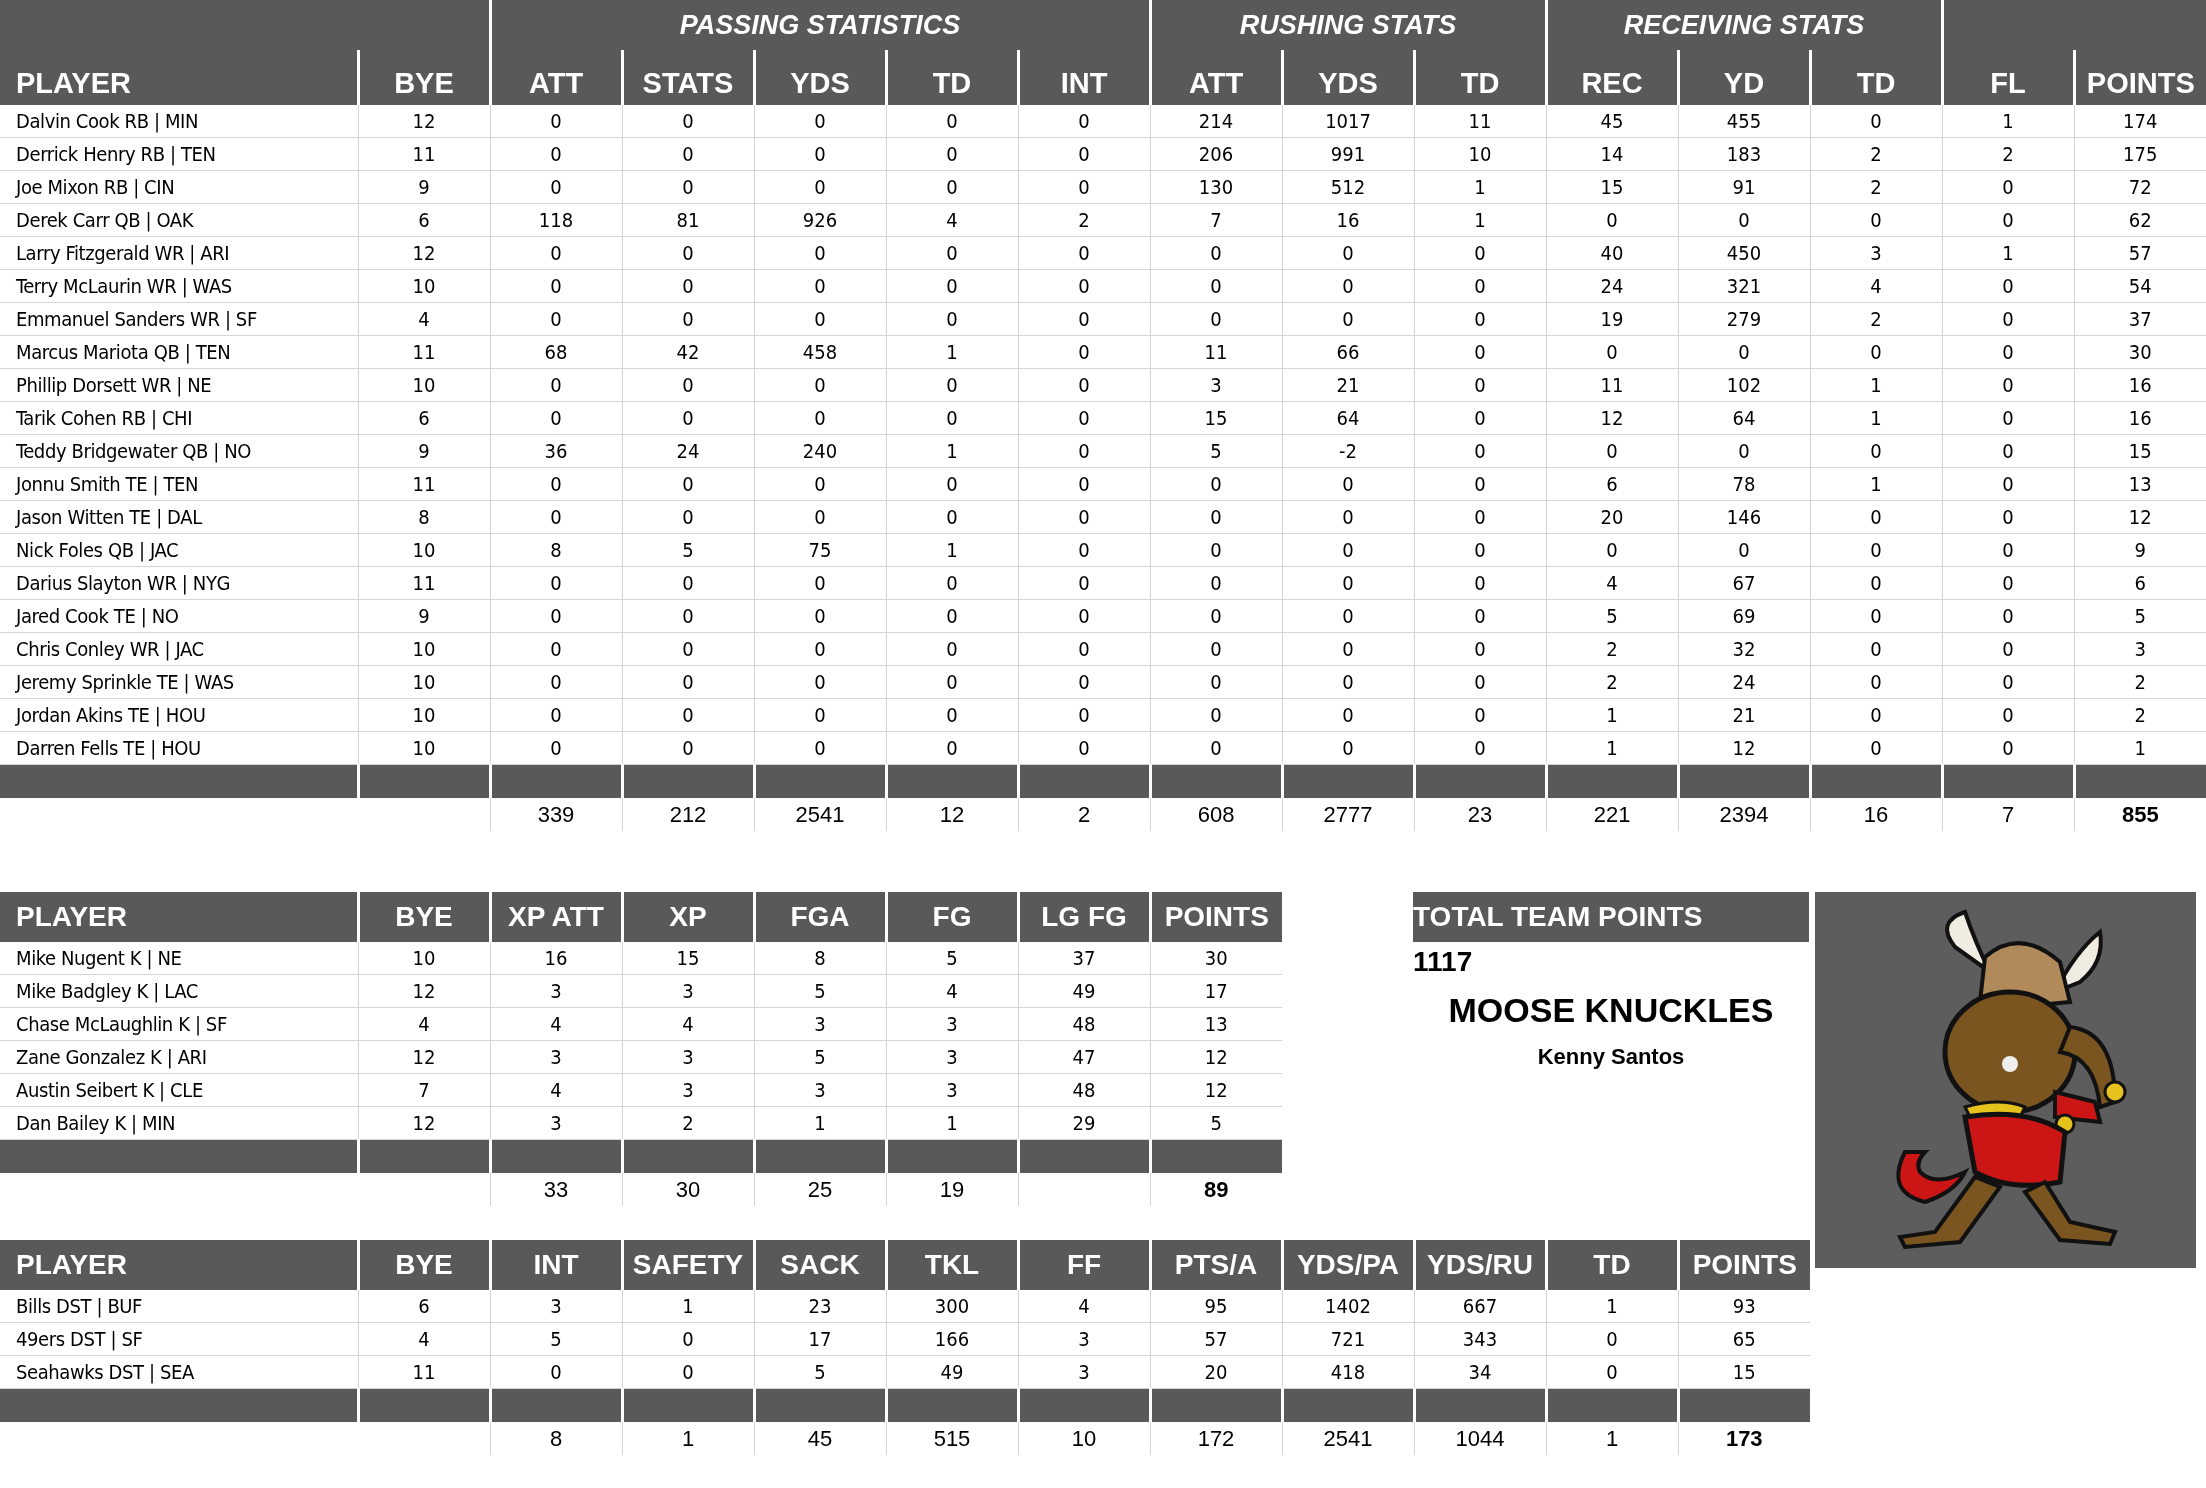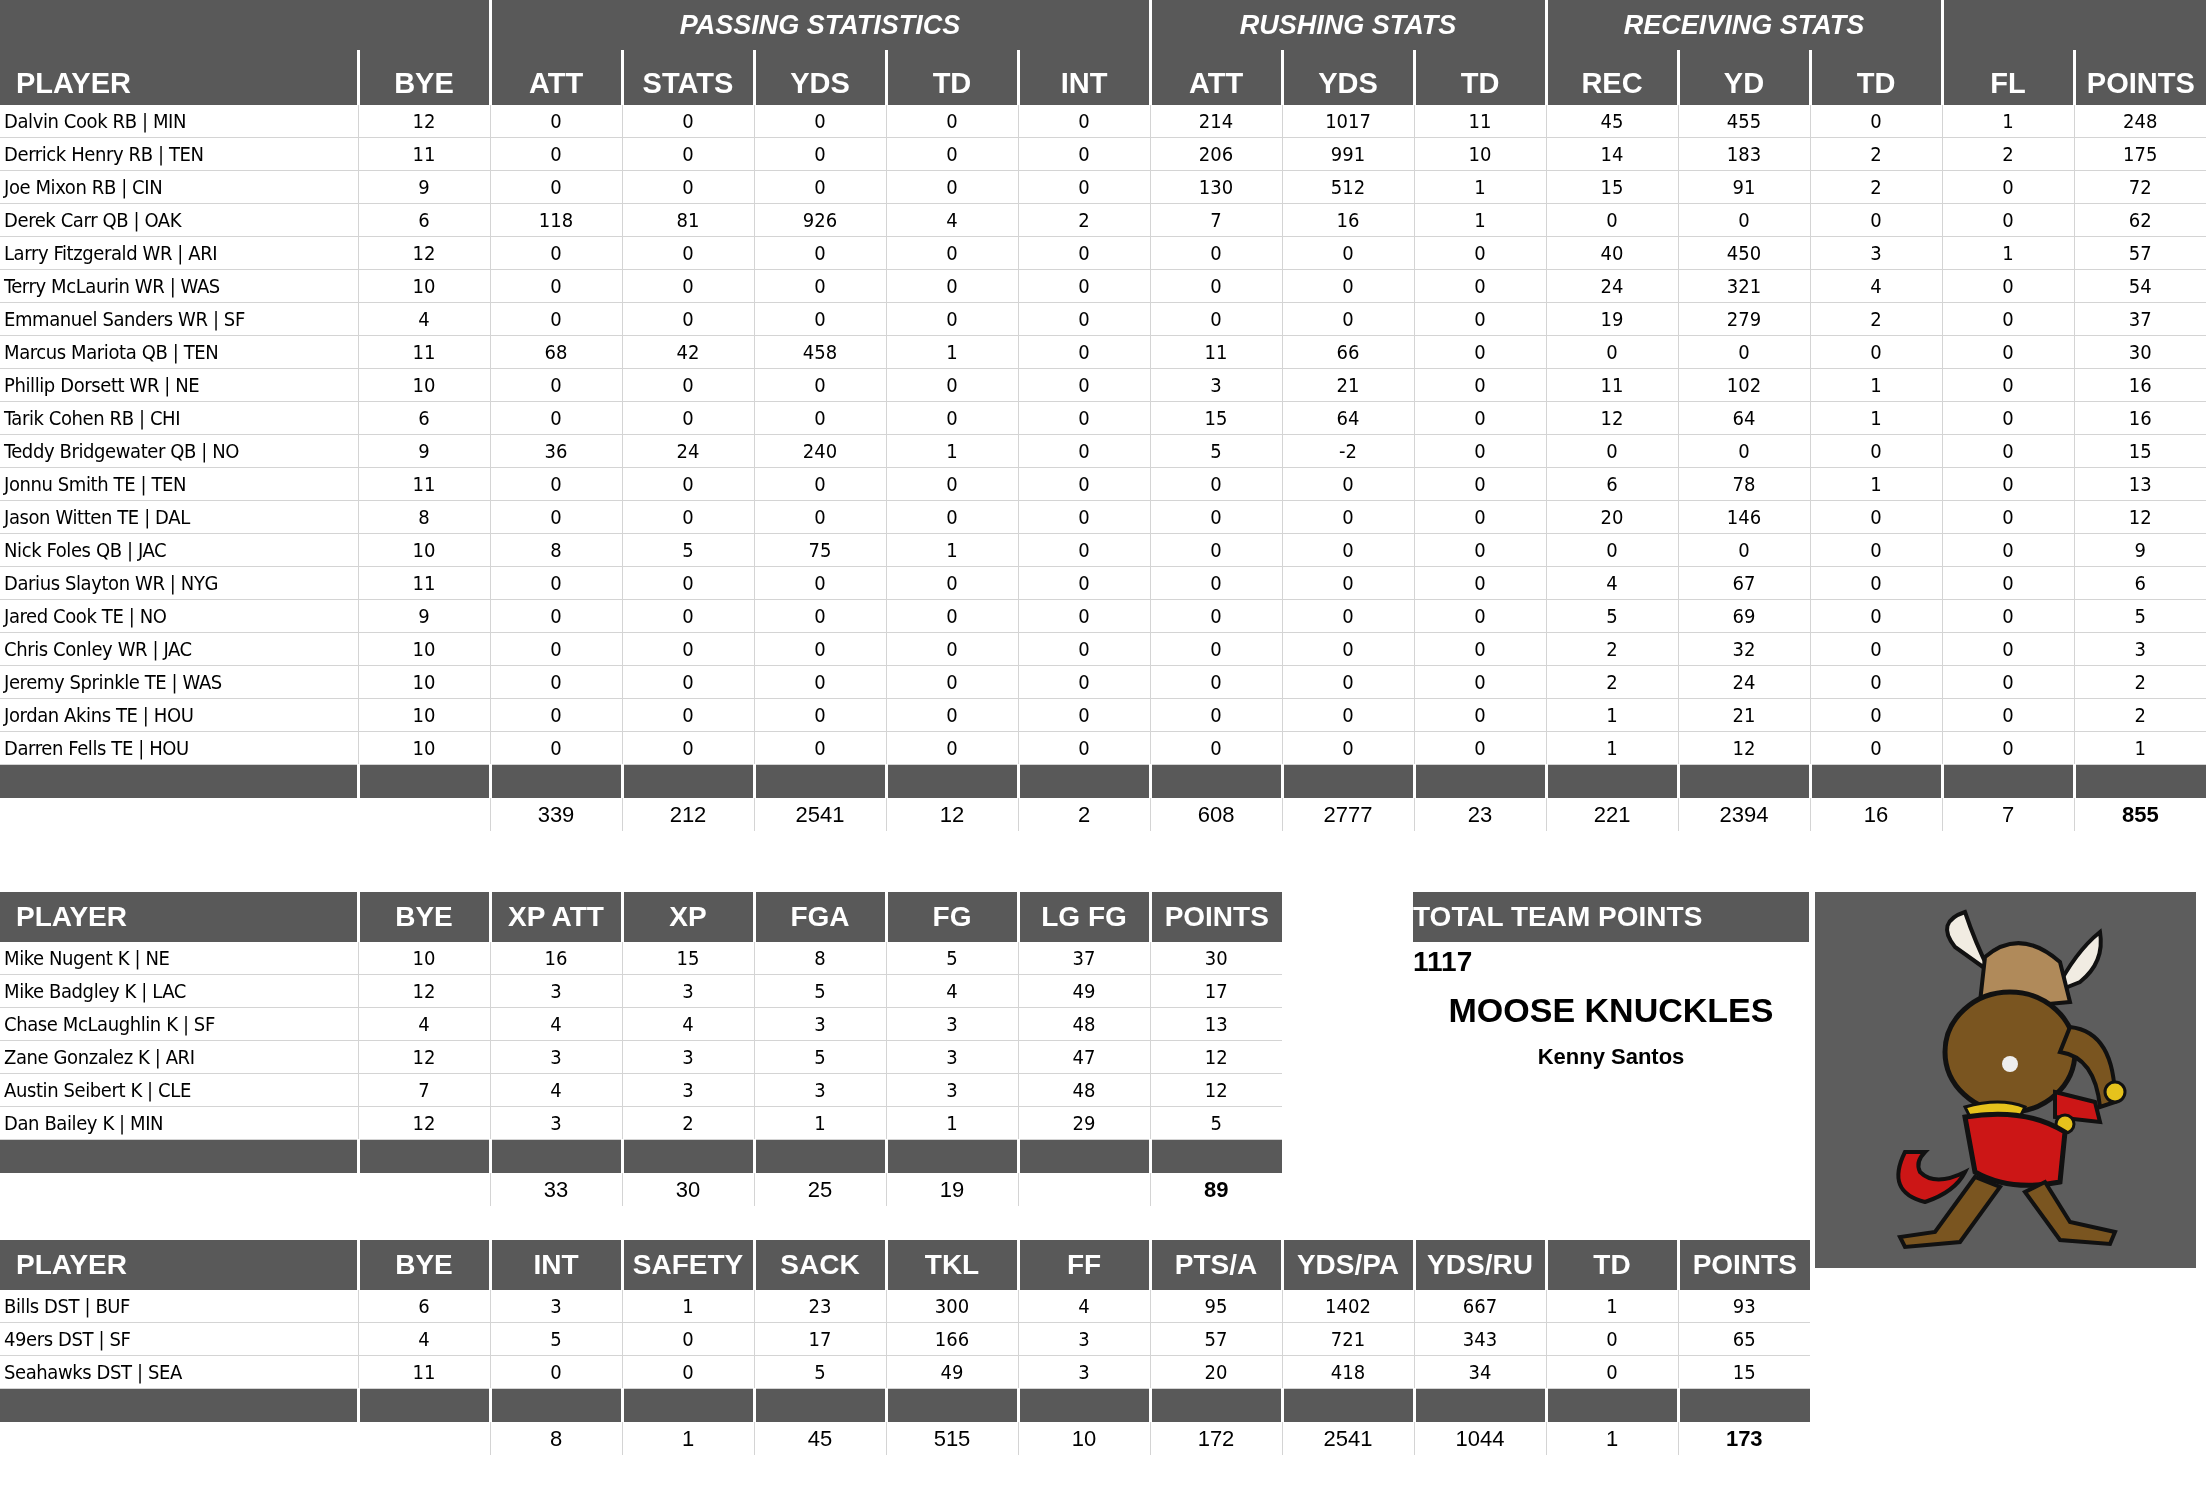--- a/index.html
+++ b/index.html
@@ -6,21 +6,21 @@
   body{width:2206px;height:1488px;position:relative;overflow:hidden;font-family:"Liberation Sans",sans-serif;}
   .abs{position:absolute;}
   table{border-collapse:collapse;table-layout:fixed;position:absolute;left:0;}
   td,th{padding:0;overflow:hidden;white-space:nowrap;}
   th{background:#595959;color:#fff;font-weight:bold;font-family:"Liberation Sans",sans-serif;border-left:3px solid #fff;text-align:center;margin-left:48px;}
   th.first{border-left:none;text-align:left;padding-left:16px;}
   .grp th{height:50px;font-size:27px;font-style:italic;vertical-align:middle;}
   .sub th{height:50px;font-size:29px;vertical-align:bottom;padding-bottom:5px;}
   .hdr th{height:50px;font-size:28px;vertical-align:middle;}
   td{height:32px;font-family:"DejaVu Sans Condensed","Liberation Sans Narrow","Liberation Sans",sans-serif;font-size:20px;color:#000;text-align:center;border-bottom:1px solid #d4d4d4;border-left:1px solid #d4d4d4;}
-  td.name{text-align:left;padding-left:4px;border-left:none;font-stretch:condensed;letter-spacing:-0.4px;}
+  td.name{text-align:left;padding-left:16px;border-left:none;font-stretch:condensed;letter-spacing:-0.4px;}
   tr.dark td{background:#595959;border-left:3px solid #fff;border-bottom:none;height:33px;}
   tr.dark td:first-child{border-left:none;}
   tr.tot td{height:33px;border-bottom:none;font-family:"Liberation Sans",sans-serif;font-size:22px;}
   tr.tot td.noline{border-left:none;}
   tr.tot td.bold{font-weight:bold;}
   .team-hdr{left:1413px;top:892px;width:396px;height:50px;background:#595959;color:#fff;font-weight:bold;font-size:28px;text-align:left;line-height:50px;}
   .team-pts{left:1413px;top:942px;width:396px;font-size:28px;font-weight:bold;text-align:left;line-height:40px;}
   .team-name{left:1413px;top:985px;width:396px;font-size:34px;font-weight:bold;text-align:center;line-height:50px;}
   .team-owner{left:1413px;top:1040px;width:396px;font-size:22px;font-weight:bold;text-align:center;line-height:34px;}
   .logo{left:1815px;top:892px;width:381px;height:376px;background:#5d5d5d;}
@@ -81,21 +81,21 @@
         <td>0</td>
         <td>0</td>
         <td>0</td>
         <td>214</td>
         <td>1017</td>
         <td>11</td>
         <td>45</td>
         <td>455</td>
         <td>0</td>
         <td>1</td>
-        <td>248</td>
+        <td>174</td>
       </tr>
       <tr>
         <td class="name">Derrick Henry RB | TEN</td>
         <td>11</td>
         <td>0</td>
         <td>0</td>
         <td>0</td>
         <td>0</td>
         <td>0</td>
         <td>206</td>

